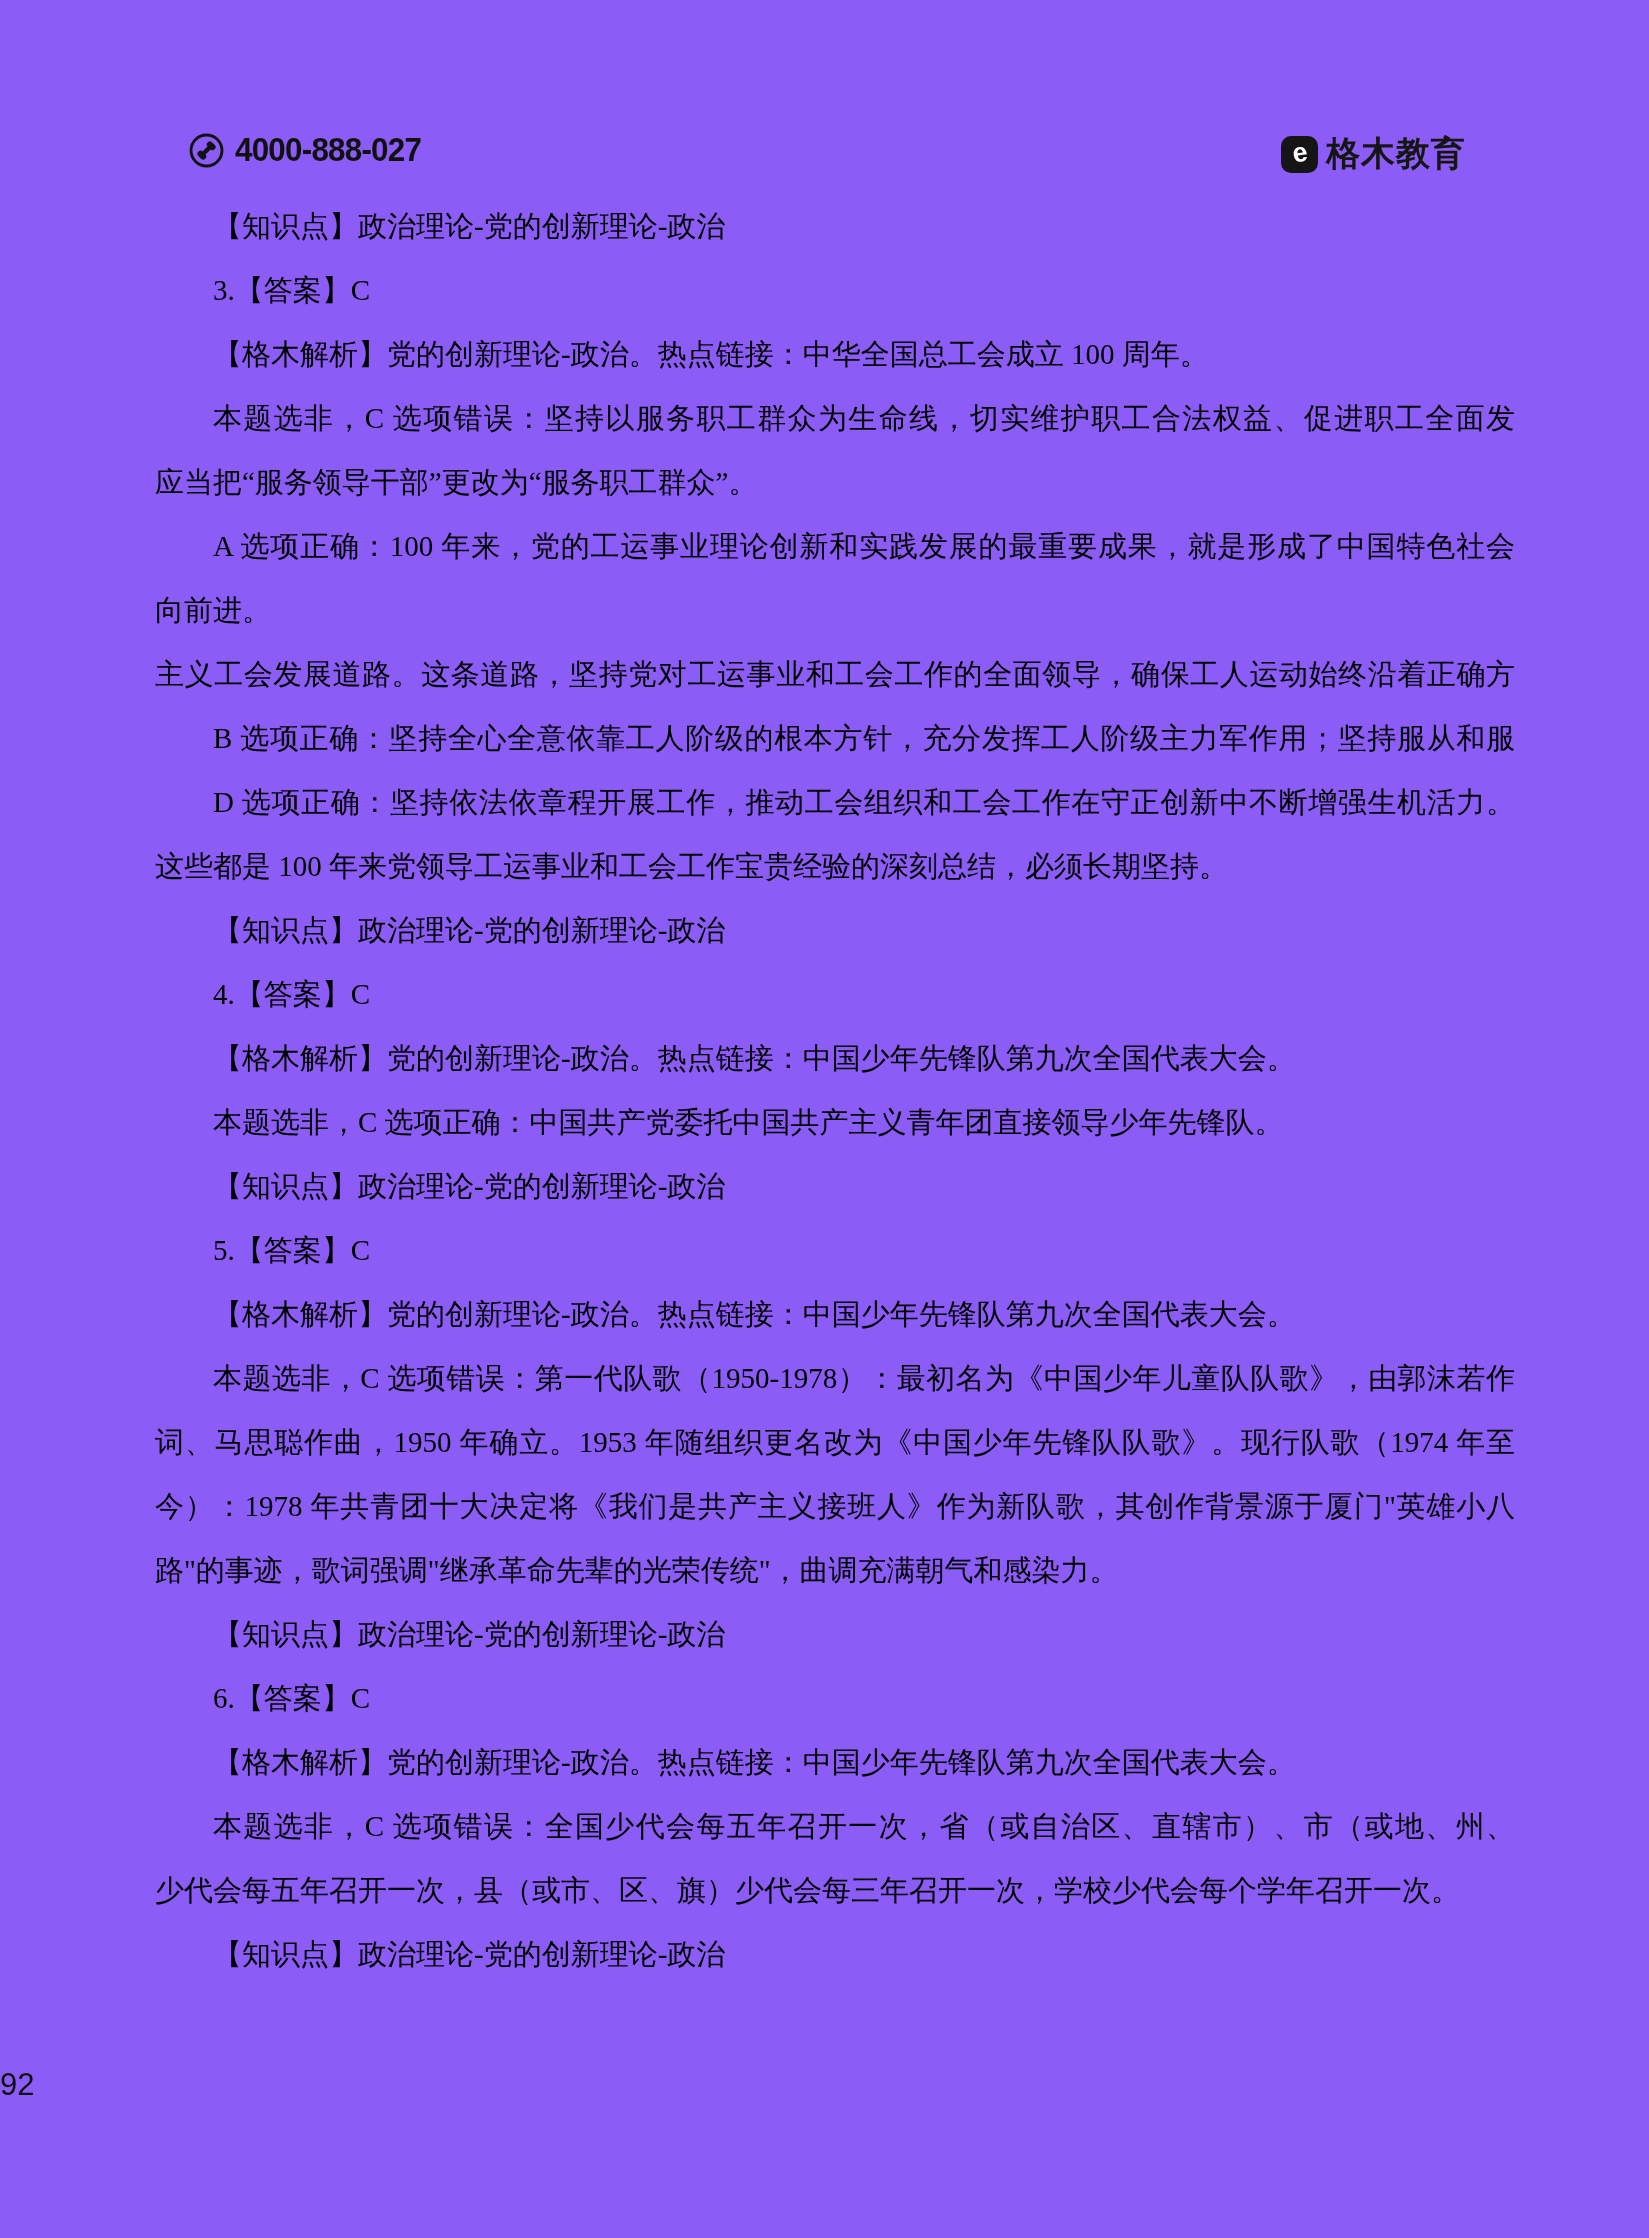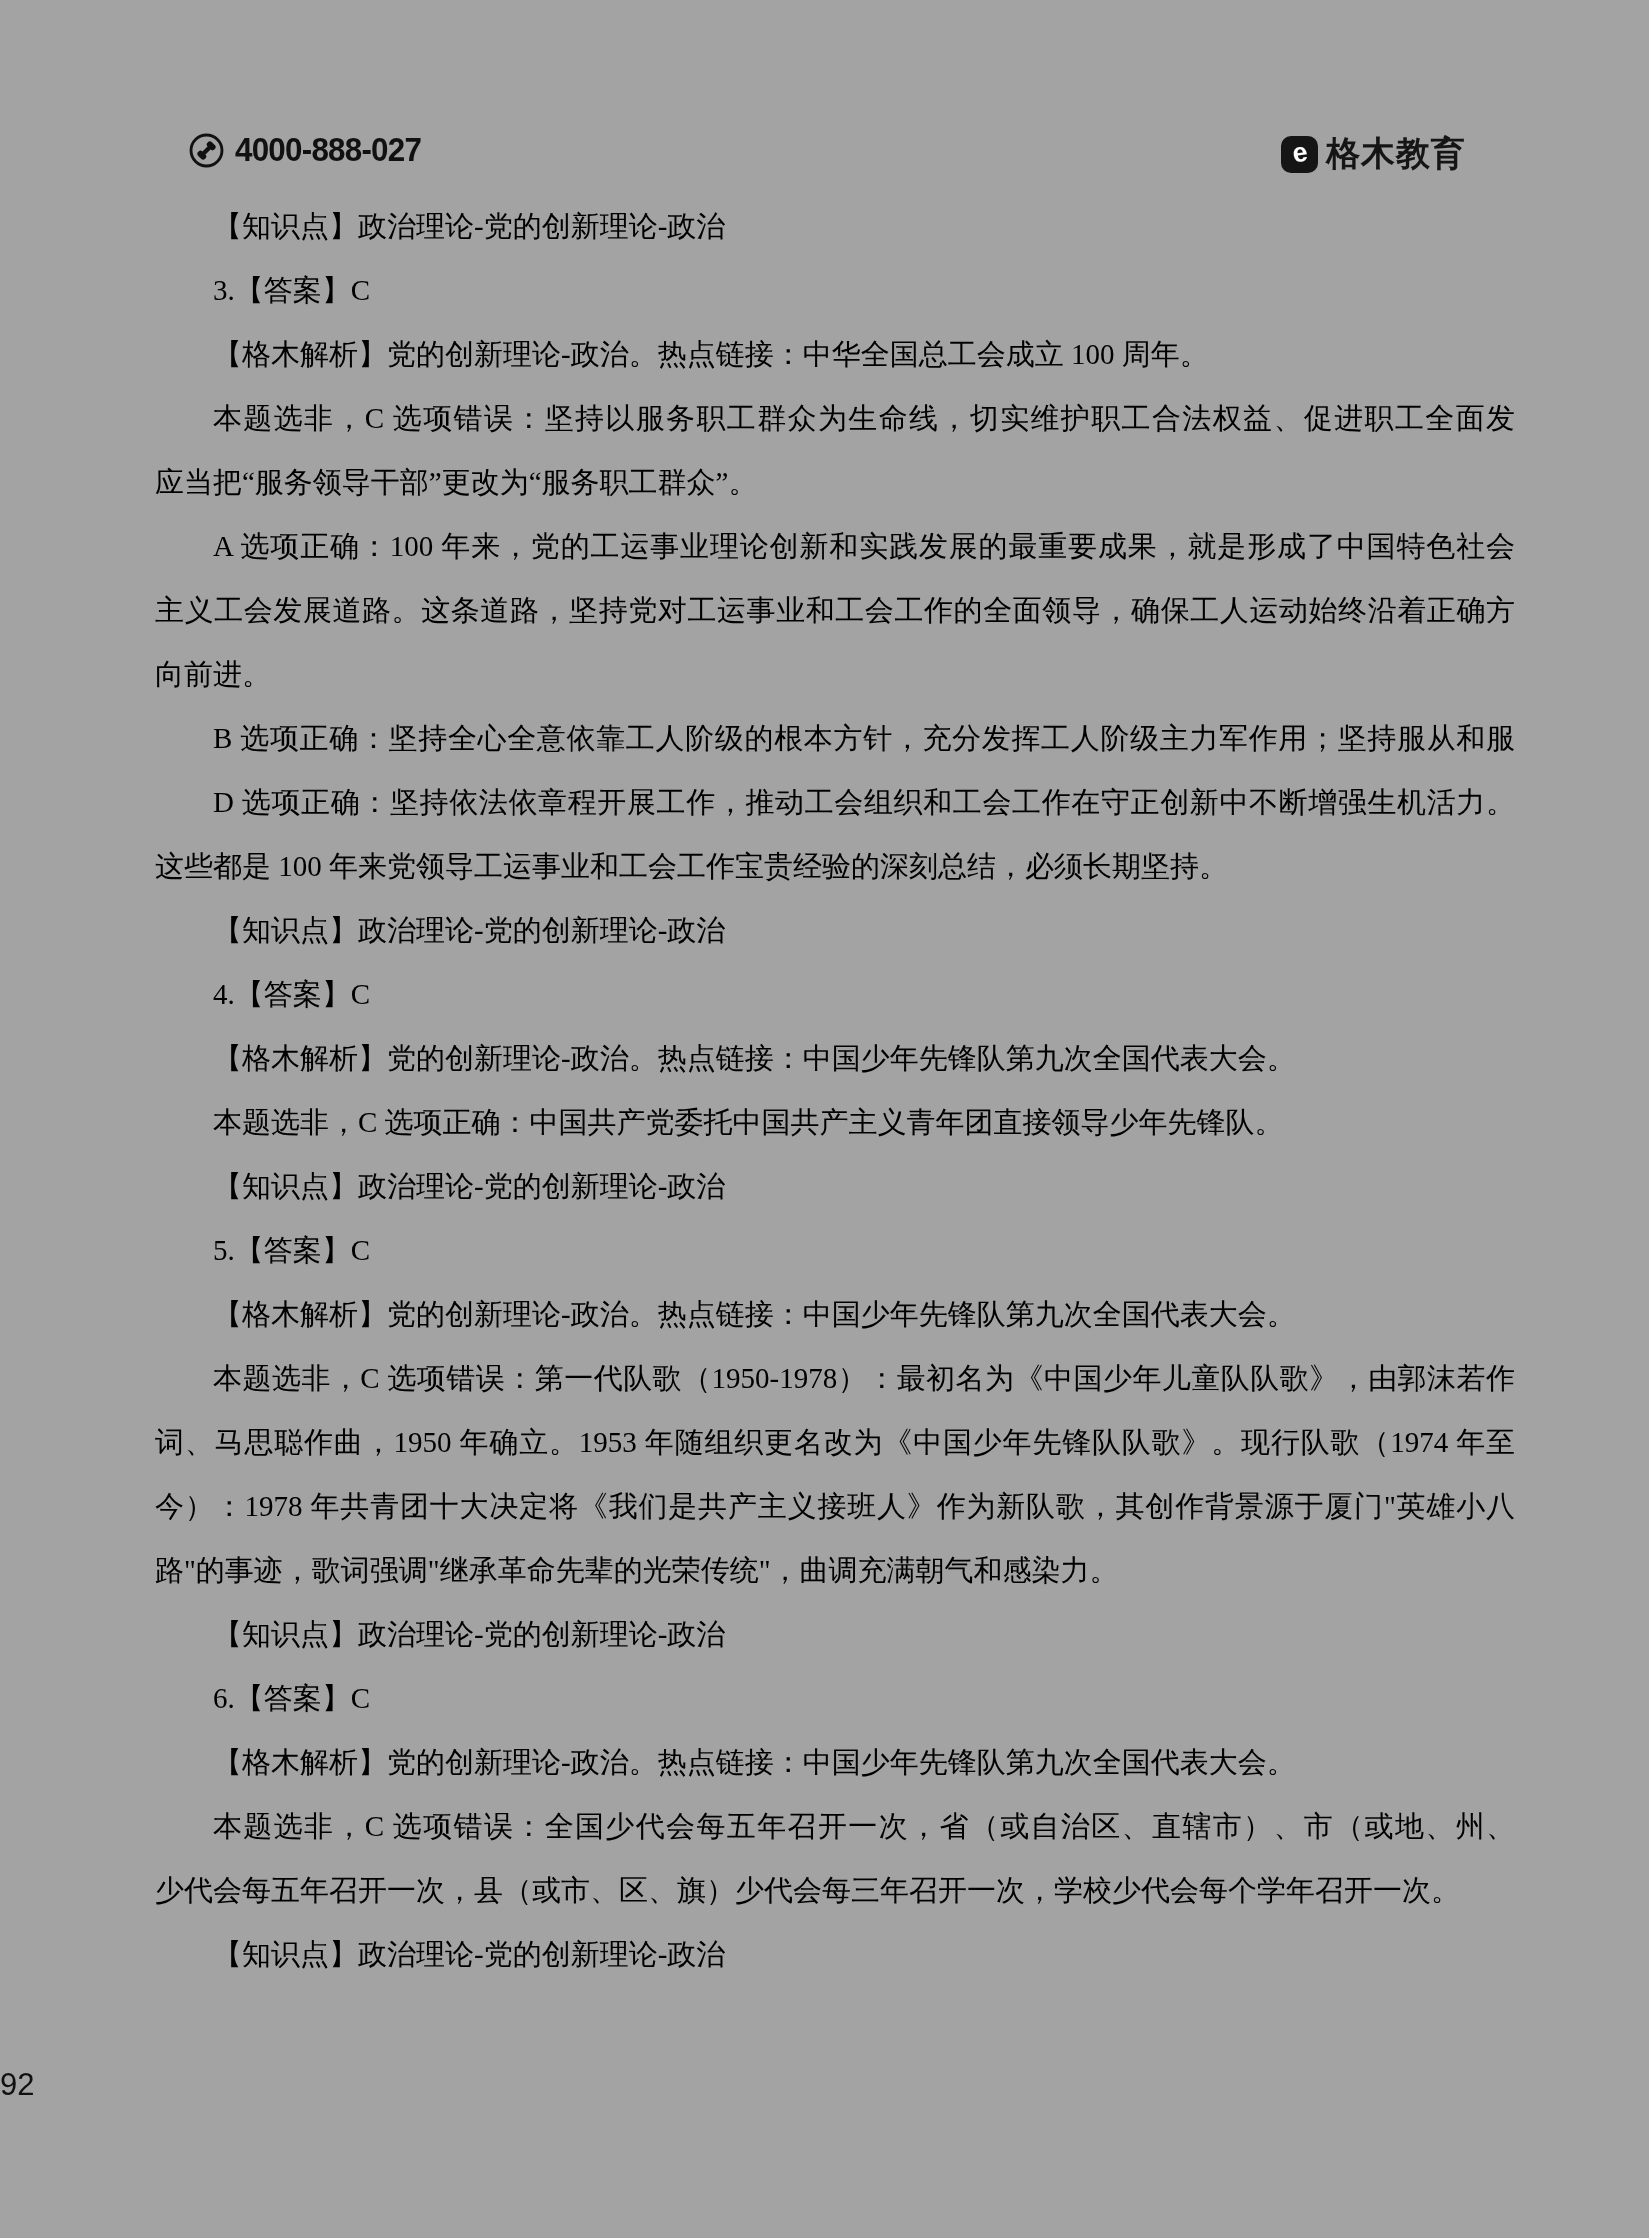--- a/index.html
+++ b/index.html
@@ -1,19 +1,19 @@
 <!DOCTYPE html>
 <html style="font-size:13.3px"><head>
 <meta charset="utf-8">
 <style>
   html,body { margin:0; padding:0; background:#ffffff; }
   .page {
     position:relative;
     width:1649px; height:2239px;
-    background:#a3a3a3;
+    background:#8b5cf6;
     font-family:"Liberation Serif","DejaVu Serif",serif;
     color:#000000;
     overflow:hidden;
   }
 
   
   .hdr-phone {
     position:absolute; left:188px; top:131px;
     display:flex; align-items:center; gap:10px;
     font-family:"Liberation Sans","DejaVu Sans",sans-serif;
@@ -90,22 +90,22 @@
     <span class="brand-name">格木教育</span>
   </div>
 
   <div class="doc">
       <div class="line indent">【知识点】政治理论-党的创新理论-政治</div>
       <div class="line indent">3.【答案】C</div>
       <div class="line indent">【格木解析】党的创新理论-政治。热点链接：中华全国总工会成立 100 周年。</div>
       <div class="line indent fill">本题选非，C 选项错误：坚持以服务职工群众为生命线，切实维护职工合法权益、促进职工全面发展。</div>
       <div class="line">应当把“服务领导干部”更改为“服务职工群众”。</div>
       <div class="line indent fill">A 选项正确：100 年来，党的工运事业理论创新和实践发展的最重要成果，就是形成了中国特色社会</div>
+      <div class="line">向前进。</div>
       <div class="line fill">主义工会发展道路。这条道路，坚持党对工运事业和工会工作的全面领导，确保工人运动始终沿着正确方</div>
-      <div class="line">向前进。</div>
       <div class="line indent fill">B 选项正确：坚持全心全意依靠工人阶级的根本方针，充分发挥工人阶级主力军作用；坚持服从和服</div>
       <div class="line indent fill">D 选项正确：坚持依法依章程开展工作，推动工会组织和工会工作在守正创新中不断增强生机活力。</div>
       <div class="line">这些都是 100 年来党领导工运事业和工会工作宝贵经验的深刻总结，必须长期坚持。</div>
       <div class="line indent">【知识点】政治理论-党的创新理论-政治</div>
       <div class="line indent">4.【答案】C</div>
       <div class="line indent">【格木解析】党的创新理论-政治。热点链接：中国少年先锋队第九次全国代表大会。</div>
       <div class="line indent">本题选非，C 选项正确：中国共产党委托中国共产主义青年团直接领导少年先锋队。</div>
       <div class="line indent">【知识点】政治理论-党的创新理论-政治</div>
       <div class="line indent">5.【答案】C</div>
       <div class="line indent">【格木解析】党的创新理论-政治。热点链接：中国少年先锋队第九次全国代表大会。</div>

